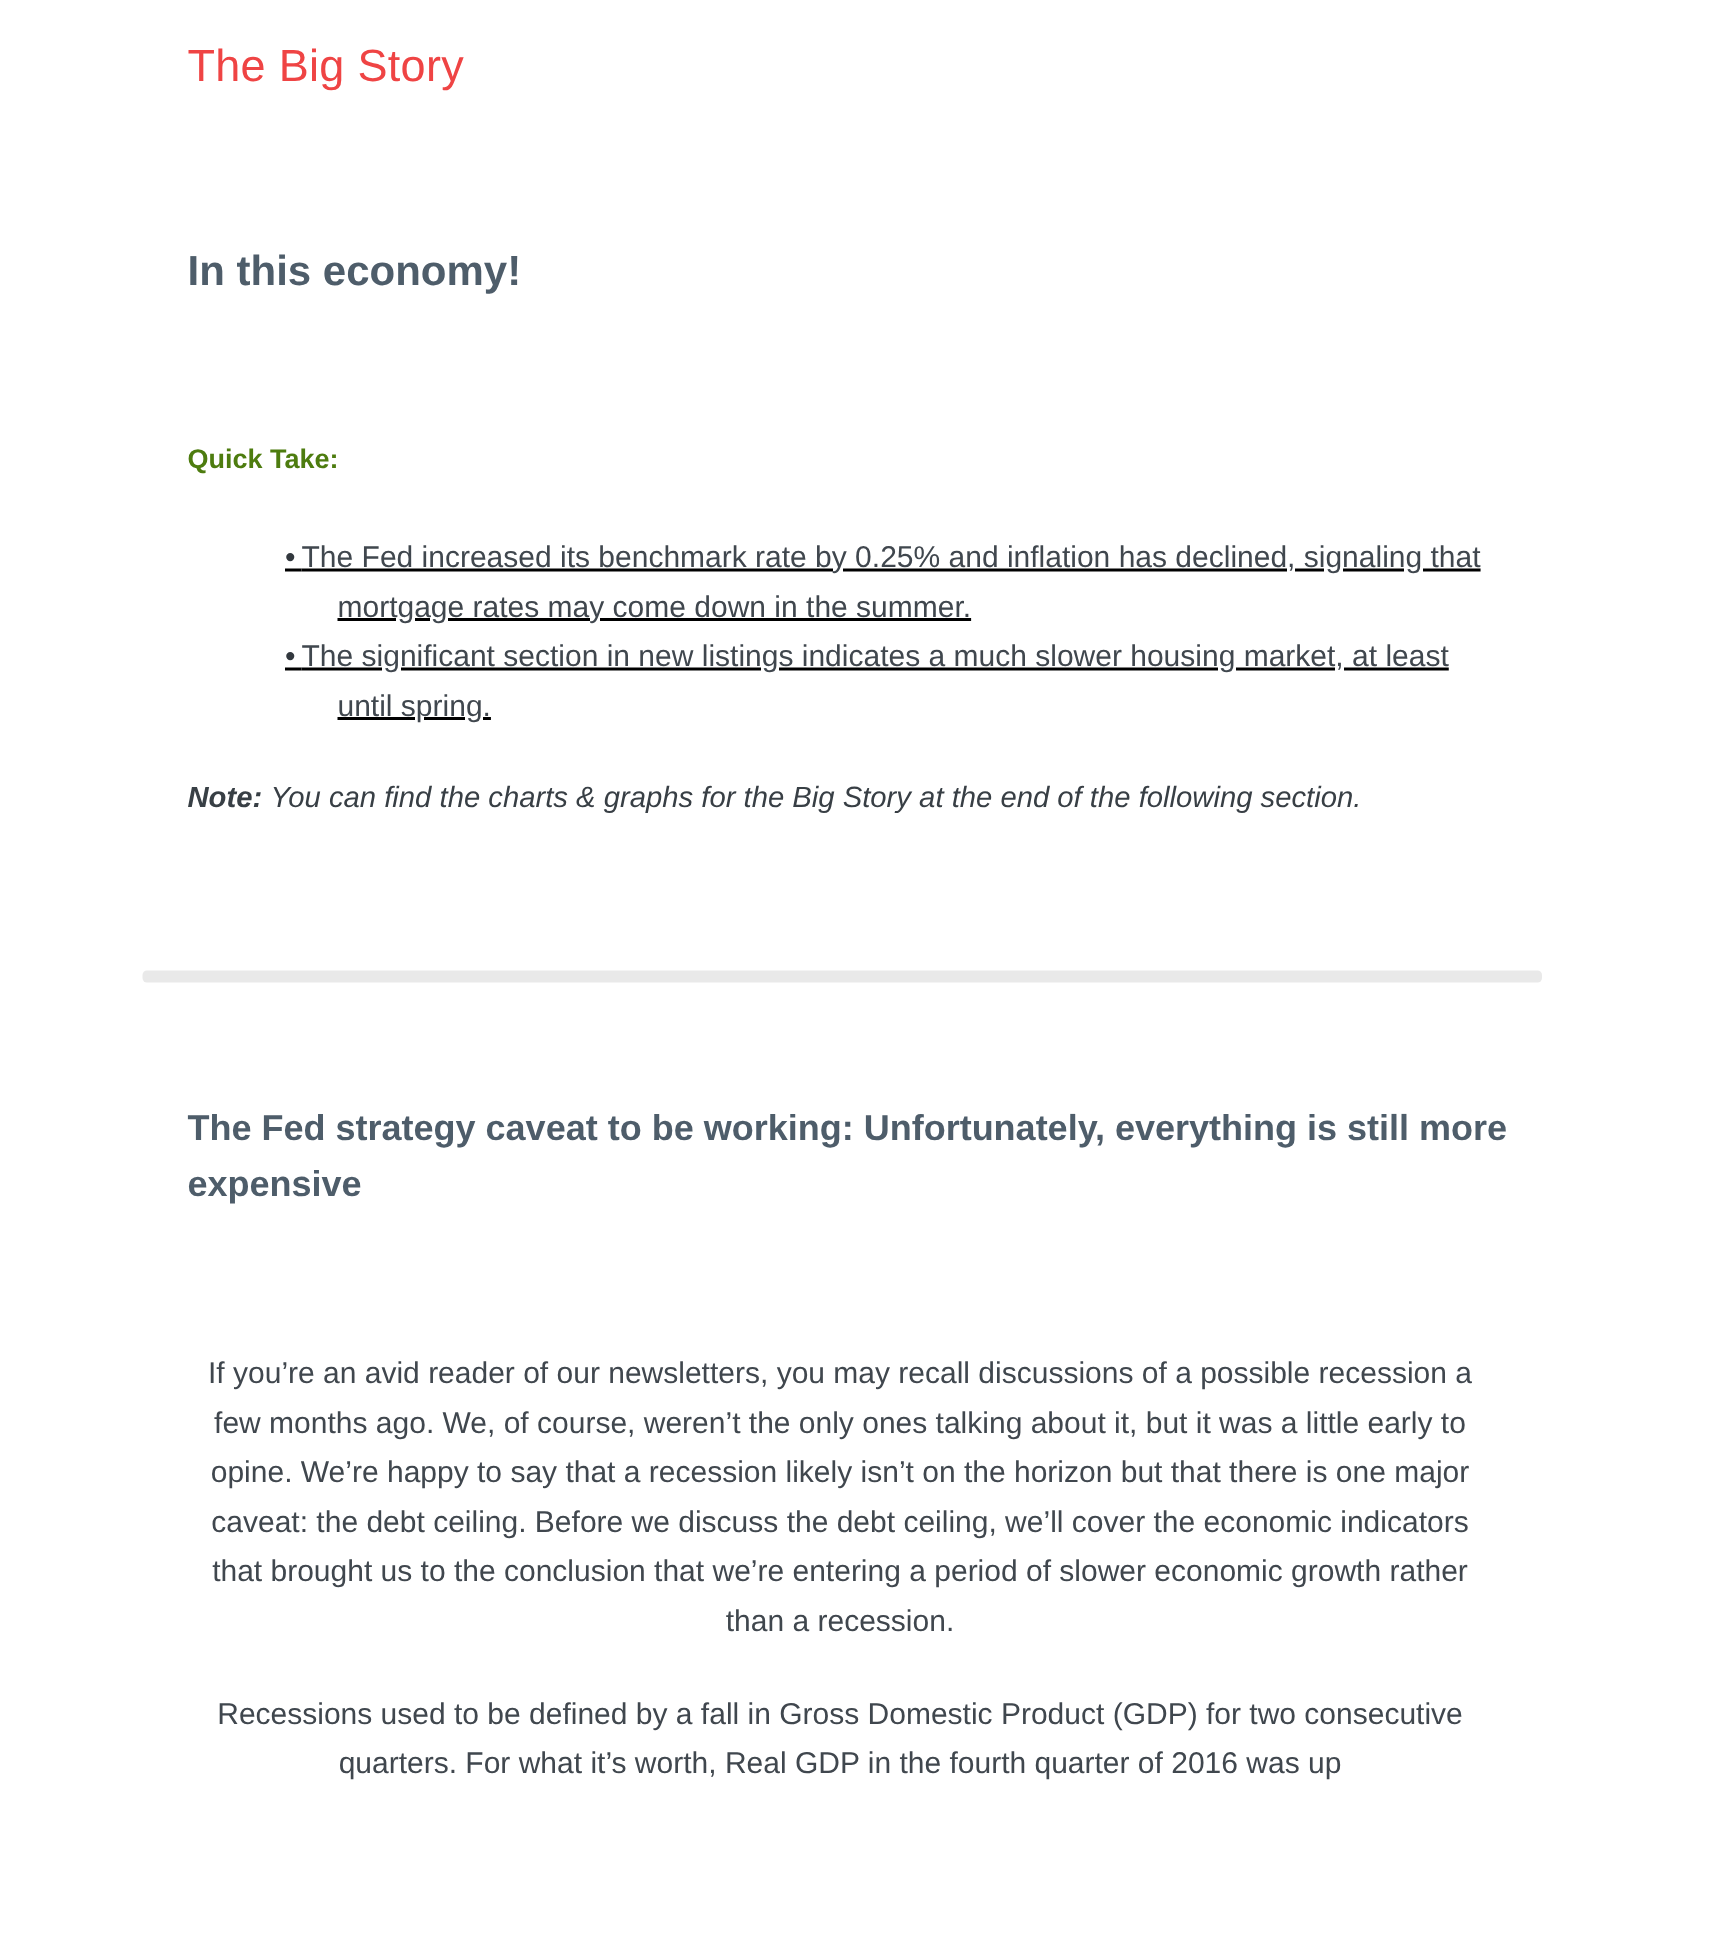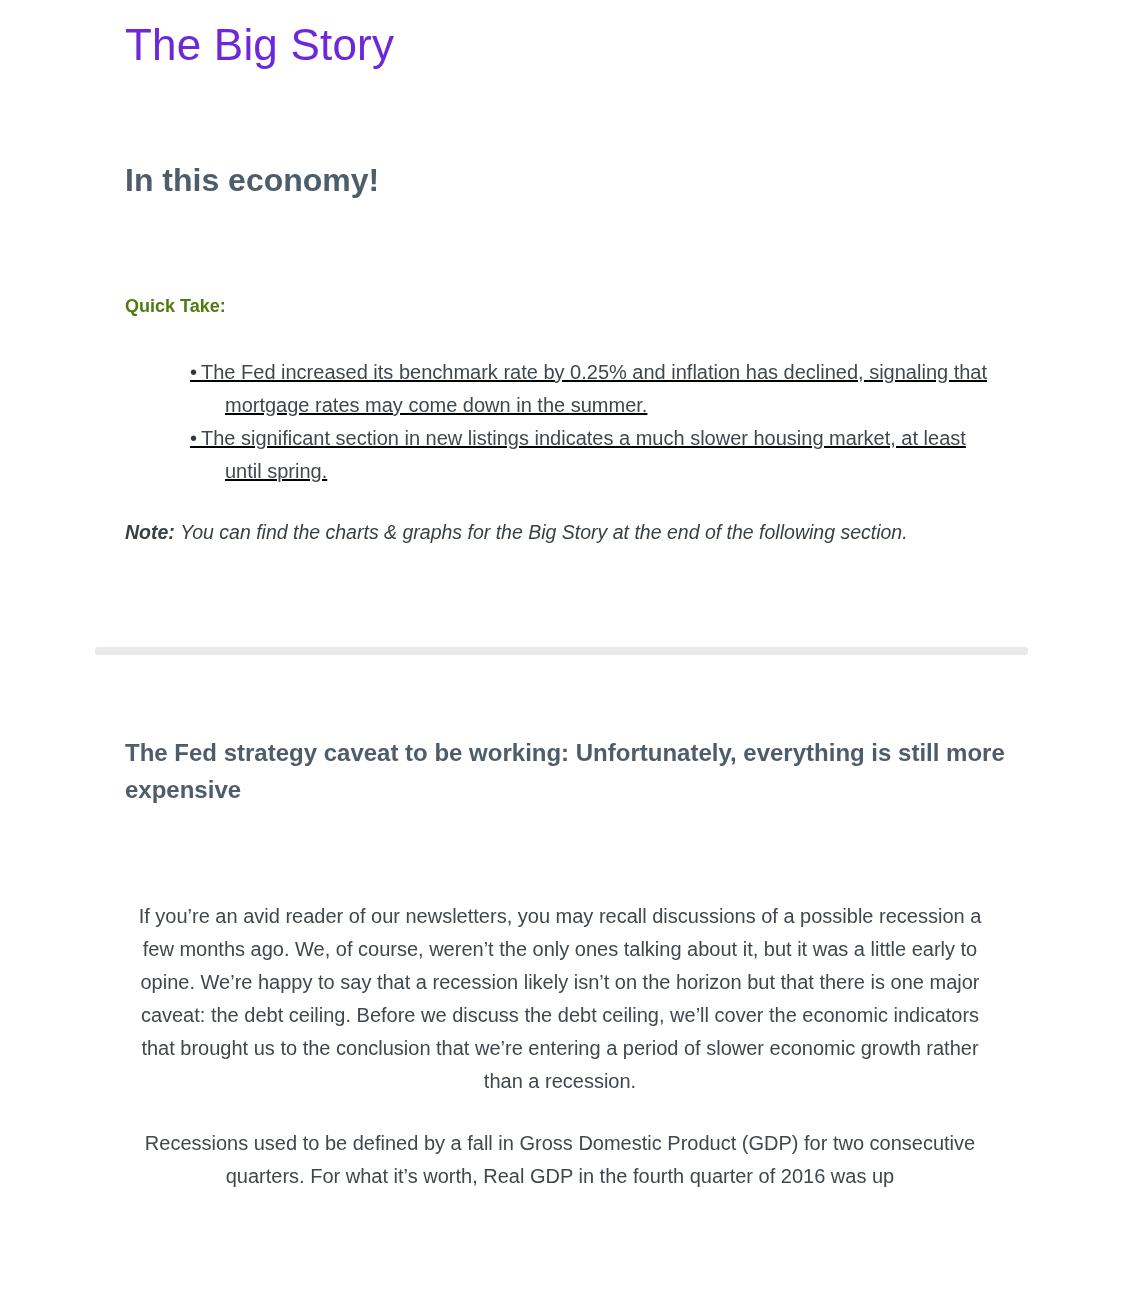--- a/index.html
+++ b/index.html
@@ -13,29 +13,29 @@
     overflow: hidden;
     font-family: "Liberation Sans", sans-serif;
     -webkit-font-smoothing: antialiased;
   }
   main.article {
     padding: 22px 0 0 125px;
     width: 905px;
   }
   h1.page-title {
     margin: 0;
-    font-size: 44px;
+    font-size: 30px;
     font-weight: 400;
     letter-spacing: 0.2px;
     line-height: 46px;
-    color: #6d28d9;
+    color: #ef4444;
   }
   h2.section-heading {
     margin: 97px 0 0 0;
-    font-size: 32px;
+    font-size: 28px;
     font-weight: 700;
     line-height: 31px;
     color: #4e5d6a;
   }
   p.quick-take-label {
     margin: 97px 0 8px 0;
     font-size: 18px;
     font-weight: 700;
     line-height: 26px;
     color: #4d7c0f;

